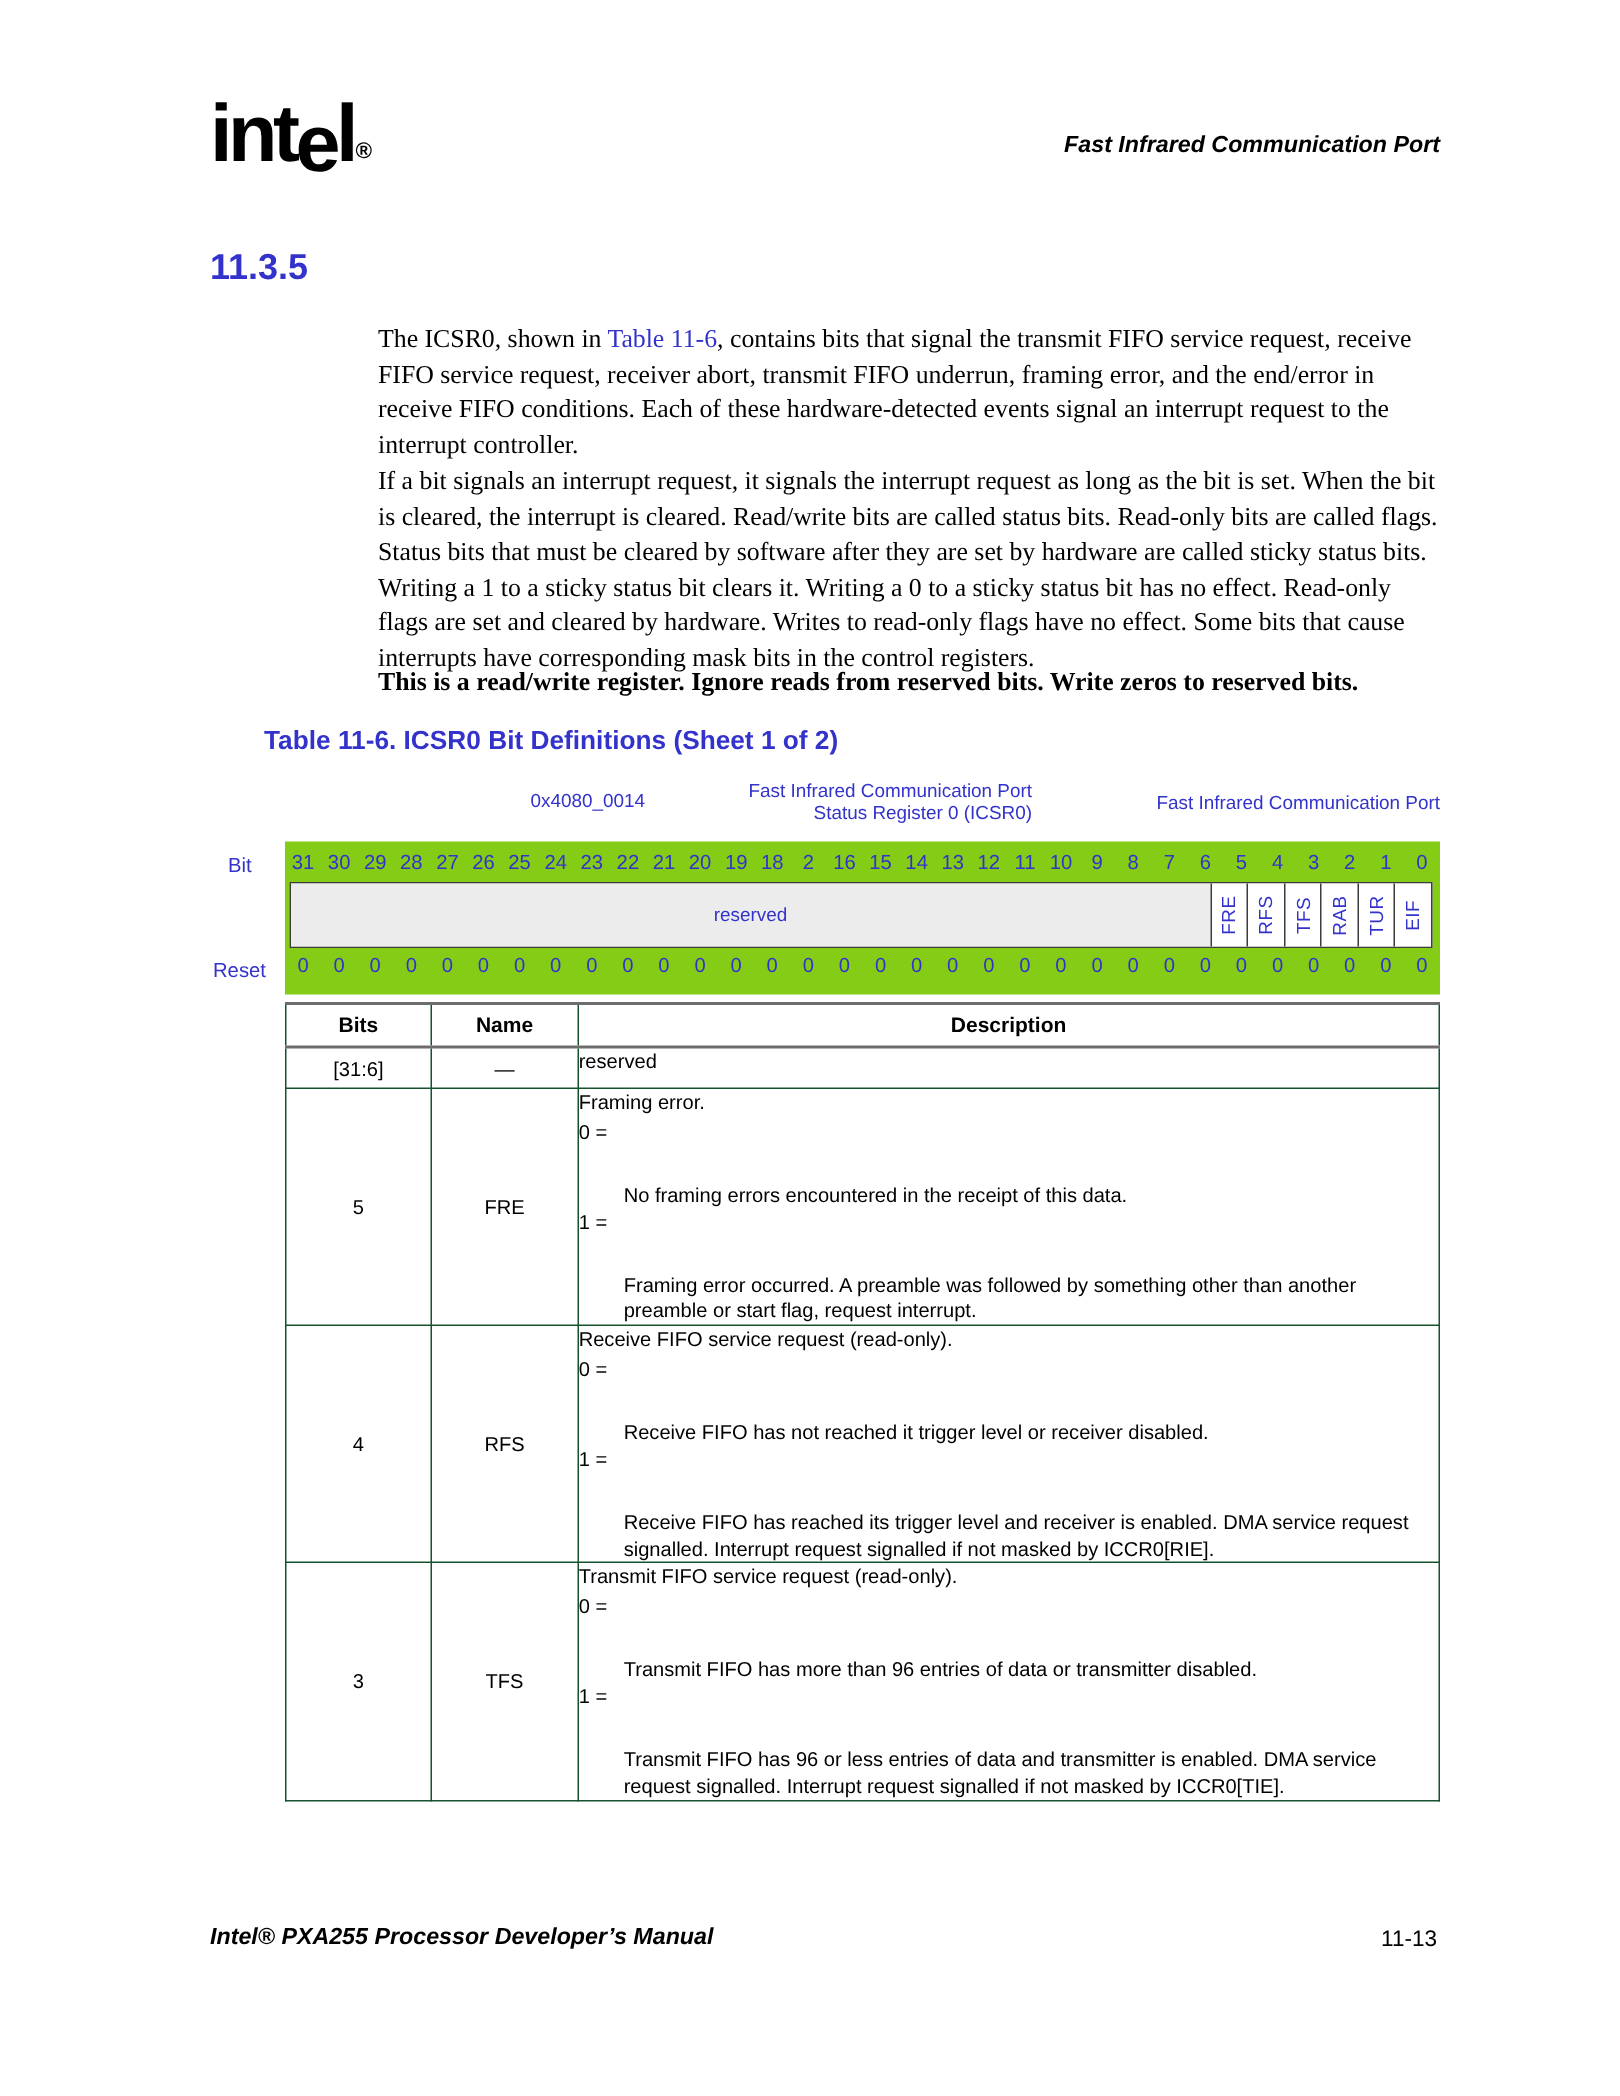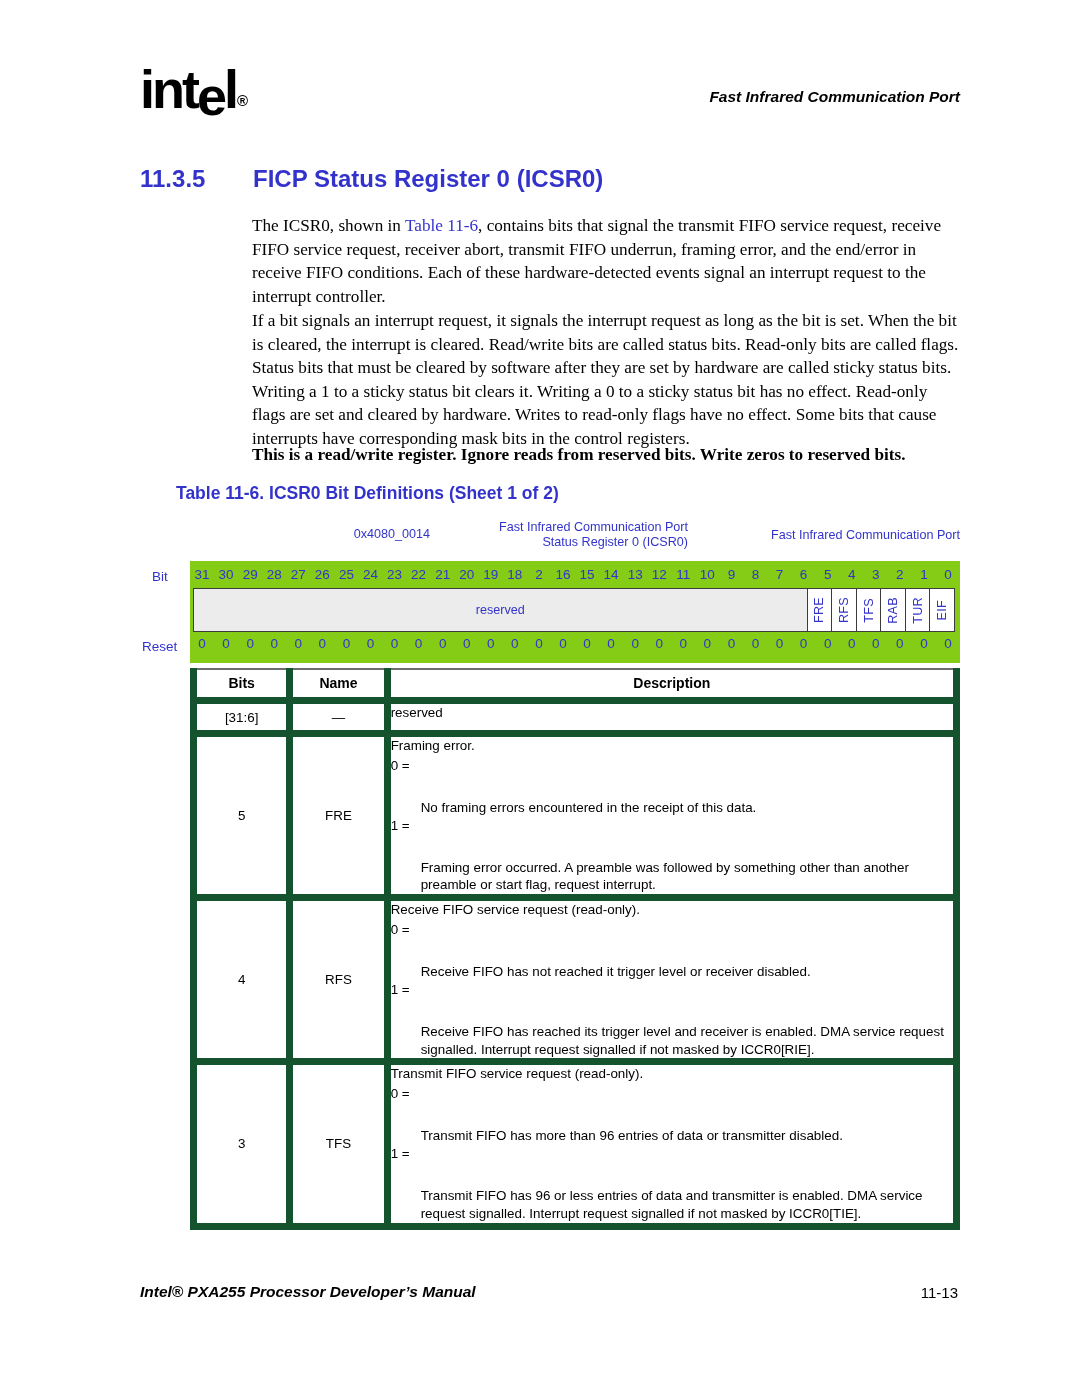--- a/index.html
+++ b/index.html
@@ -237,21 +237,21 @@
     position: absolute;
     left: 190px;
     top: 668px;
     width: 770px;
     border-collapse: collapse;
     font-family: "Liberation Sans", sans-serif;
     font-size: 13.4px;
     color: #000;
   }
   .bittable th, .bittable td {
-    border: 7px solid #14532d;
+    border: 1px solid #14532d;
     padding: 0;
     vertical-align: top;
   }
   .bittable thead th {
     background: #ffffff;
     color: #000000;
     font-weight: bold;
     font-size: 14px;
     text-align: center;
     padding: 5px 0 6px 0;
@@ -313,21 +313,20 @@
 </style>
 </head>
 <body>
 
 <div class="page">
 
   <div class="hdr-logo"><span>int<span class="i-e">e</span>l</span><span class="reg">®</span></div>
   <div class="hdr-chapter">Fast Infrared Communication Port</div>
 
   <div class="sec-num">11.3.5</div>
-  <div class="sec-title">FICP Status Register 0 (ICSR0)</div>
 
   <div class="para" id="para1"><span>The ICSR0, shown in </span><span class="xref">Table 11-6</span><span>, contains bits that signal the transmit FIFO service request, receive FIFO service request, receiver abort, transmit FIFO underrun, framing error, and the end/error in receive FIFO conditions. Each of these hardware-detected events signal an interrupt request to the interrupt controller.</span></div>
 
   <div class="para" id="para2">If a bit signals an interrupt request, it signals the interrupt request as long as the bit is set. When the bit is cleared, the interrupt is cleared. Read/write bits are called status bits. Read-only bits are called flags. Status bits that must be cleared by software after they are set by hardware are called sticky status bits. Writing a 1 to a sticky status bit clears it. Writing a 0 to a sticky status bit has no effect. Read-only flags are set and cleared by hardware. Writes to read-only flags have no effect. Some bits that cause interrupts have corresponding mask bits in the control registers.</div>
 
   <div class="note-bold">This is a read/write register. Ignore reads from reserved bits. Write zeros to reserved bits.</div>
 
   <div class="tbl-caption">Table 11-6. ICSR0 Bit Definitions (Sheet 1 of 2)</div>
 
   <div class="regdiag">

